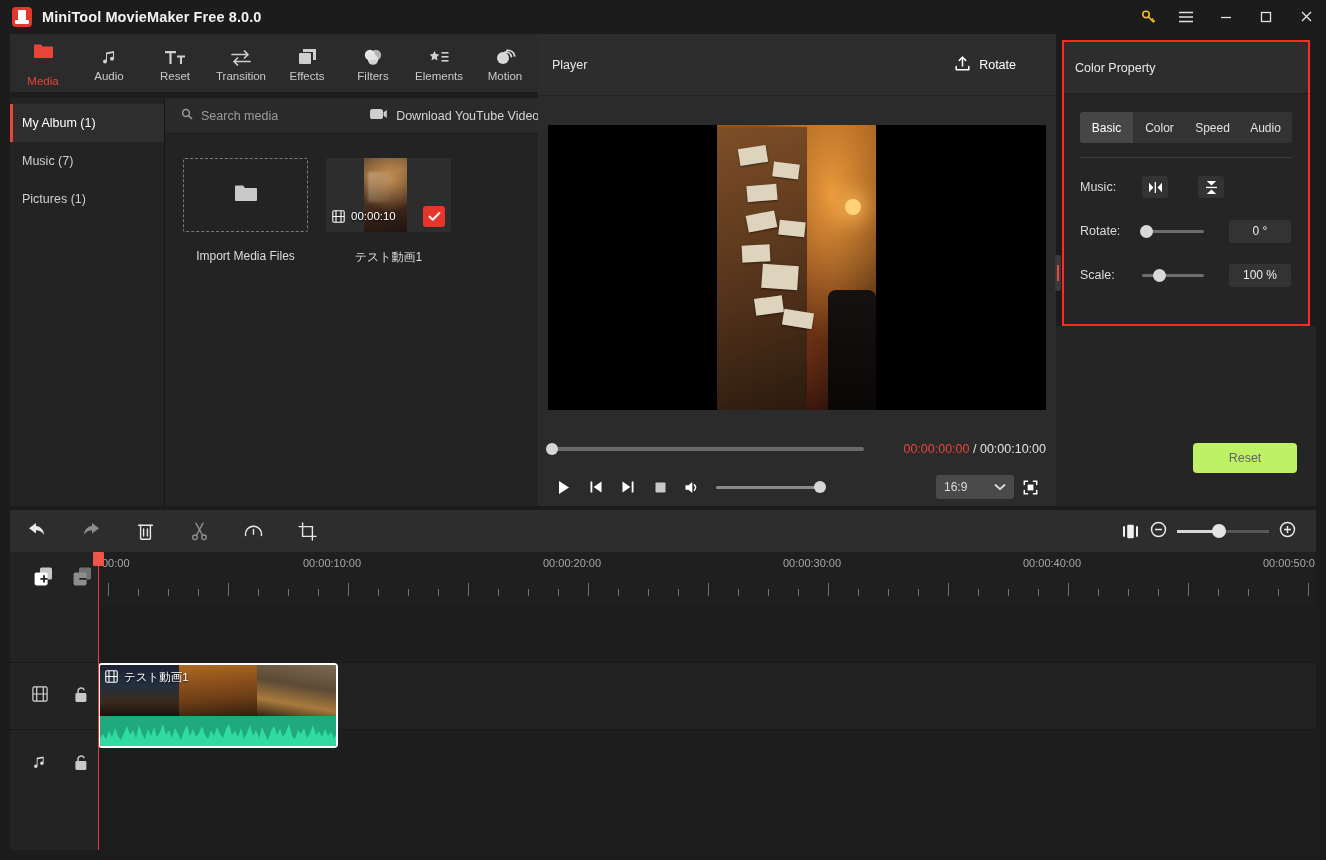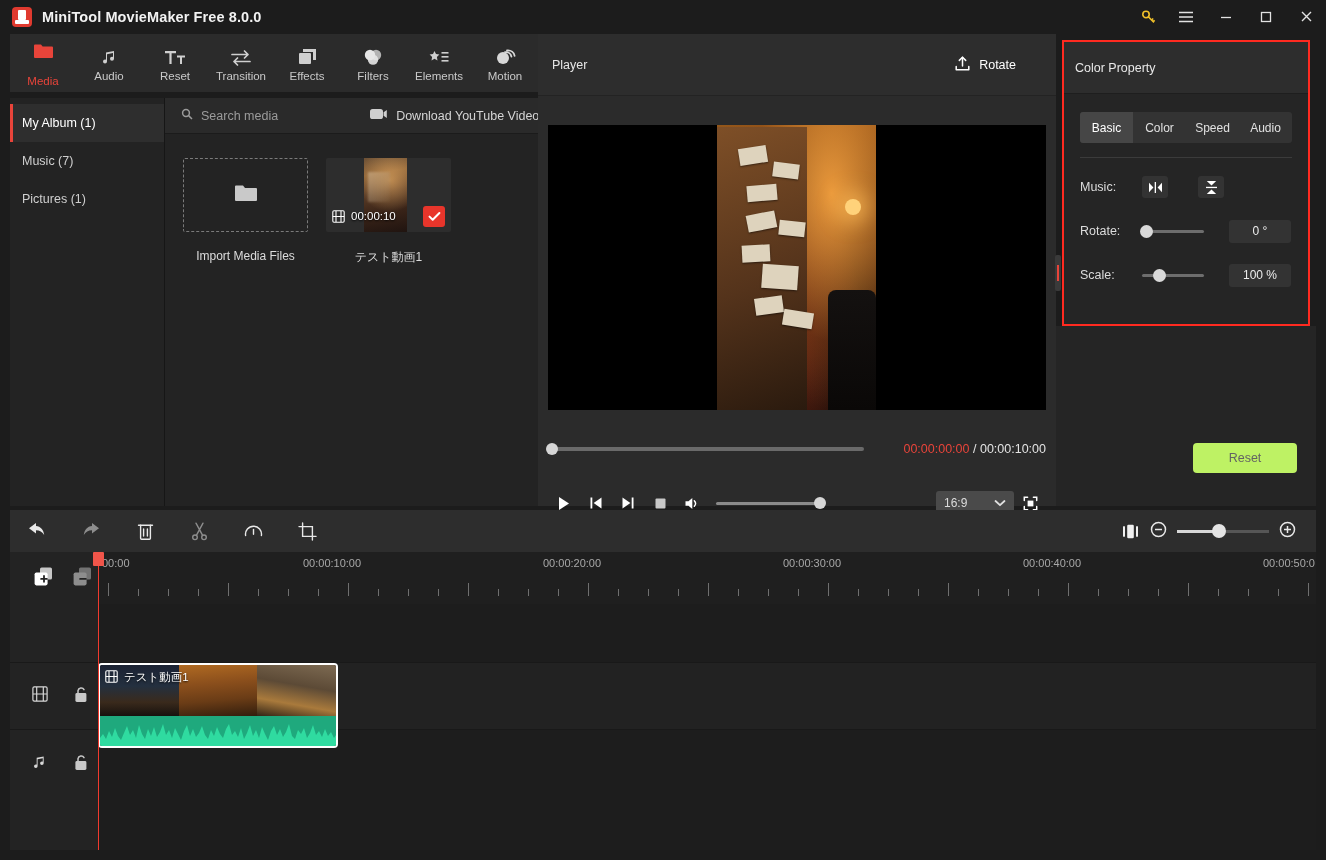--- a/index.html
+++ b/index.html
@@ -182,21 +182,21 @@
     border-radius: 50%; background: #d6d6d6;
   }
   #time-read {
     margin-left: auto; font-size: 12.5px; white-space: nowrap;
   }
   #time-read .cur { color: #e8443a; }
   #time-read .sep, #time-read .tot { color: #e3e3e3; }
 
   #ctrl-row {
     position: absolute; left: 10px; top: 438px; width: 498px; height: 30px;
-    display: flex; align-items: center; margin-top: 16px;
+    display: flex; align-items: center;
   }
   .pbtn { width: 32px; height: 28px; display: flex; align-items: center; justify-content: center; color: #fff; }
   #vol-track {
     position: relative; width: 105px; height: 3px; background: #8a8a8a; border-radius: 2px;
     margin-left: 8px;
   }
   #vol-knob {
     position: absolute; right: -5px; top: -4.5px; width: 12px; height: 12px;
     border-radius: 50%; background: #d6d6d6;
   }

